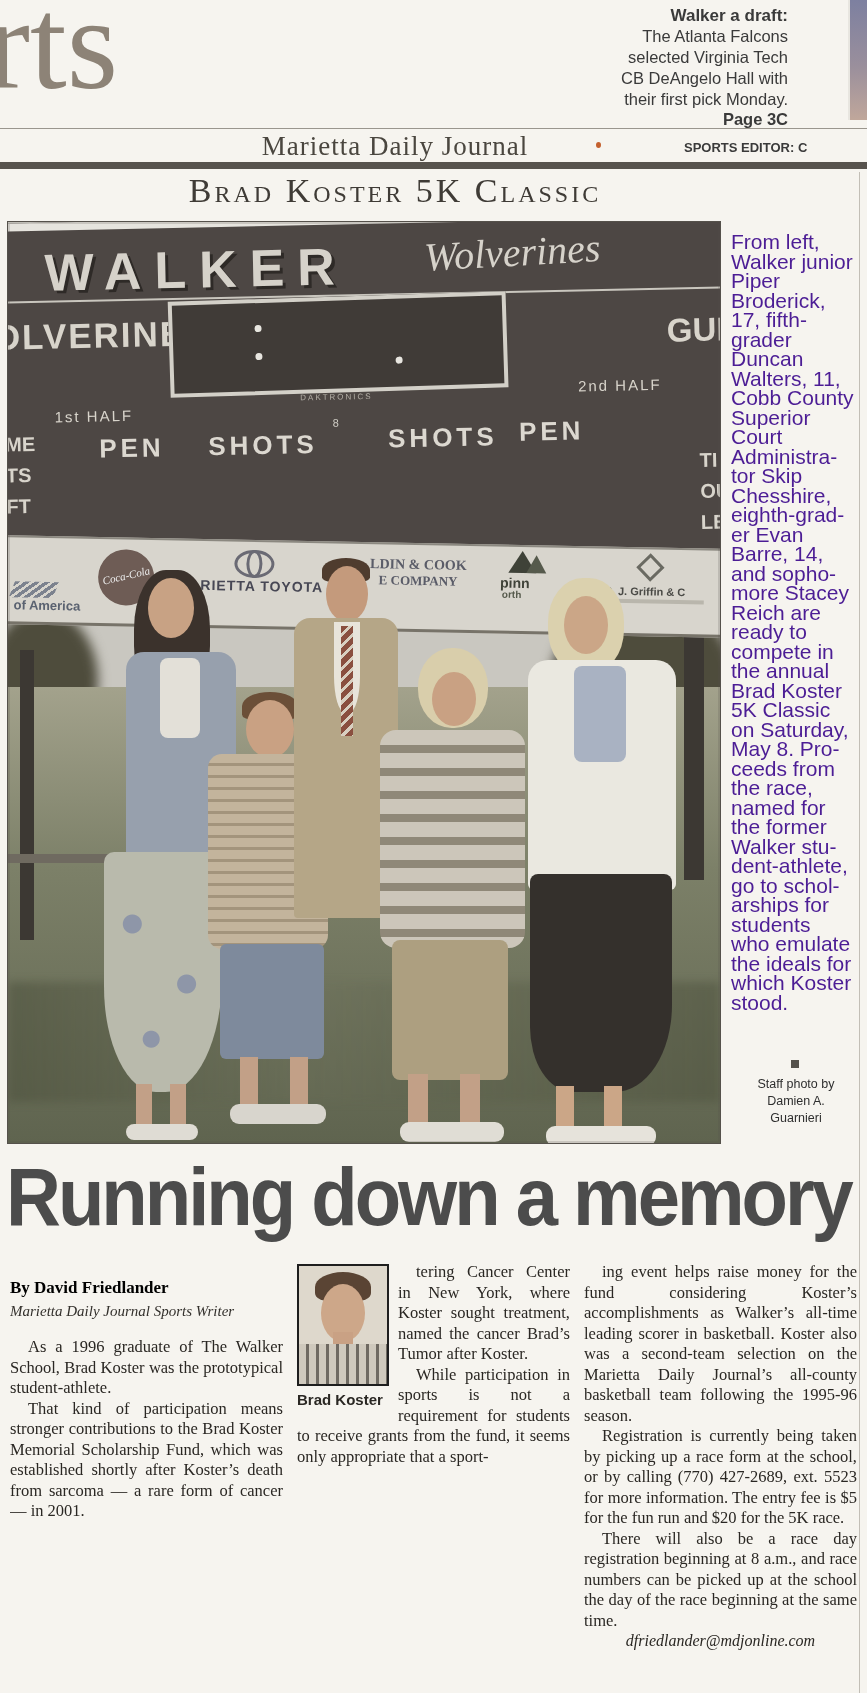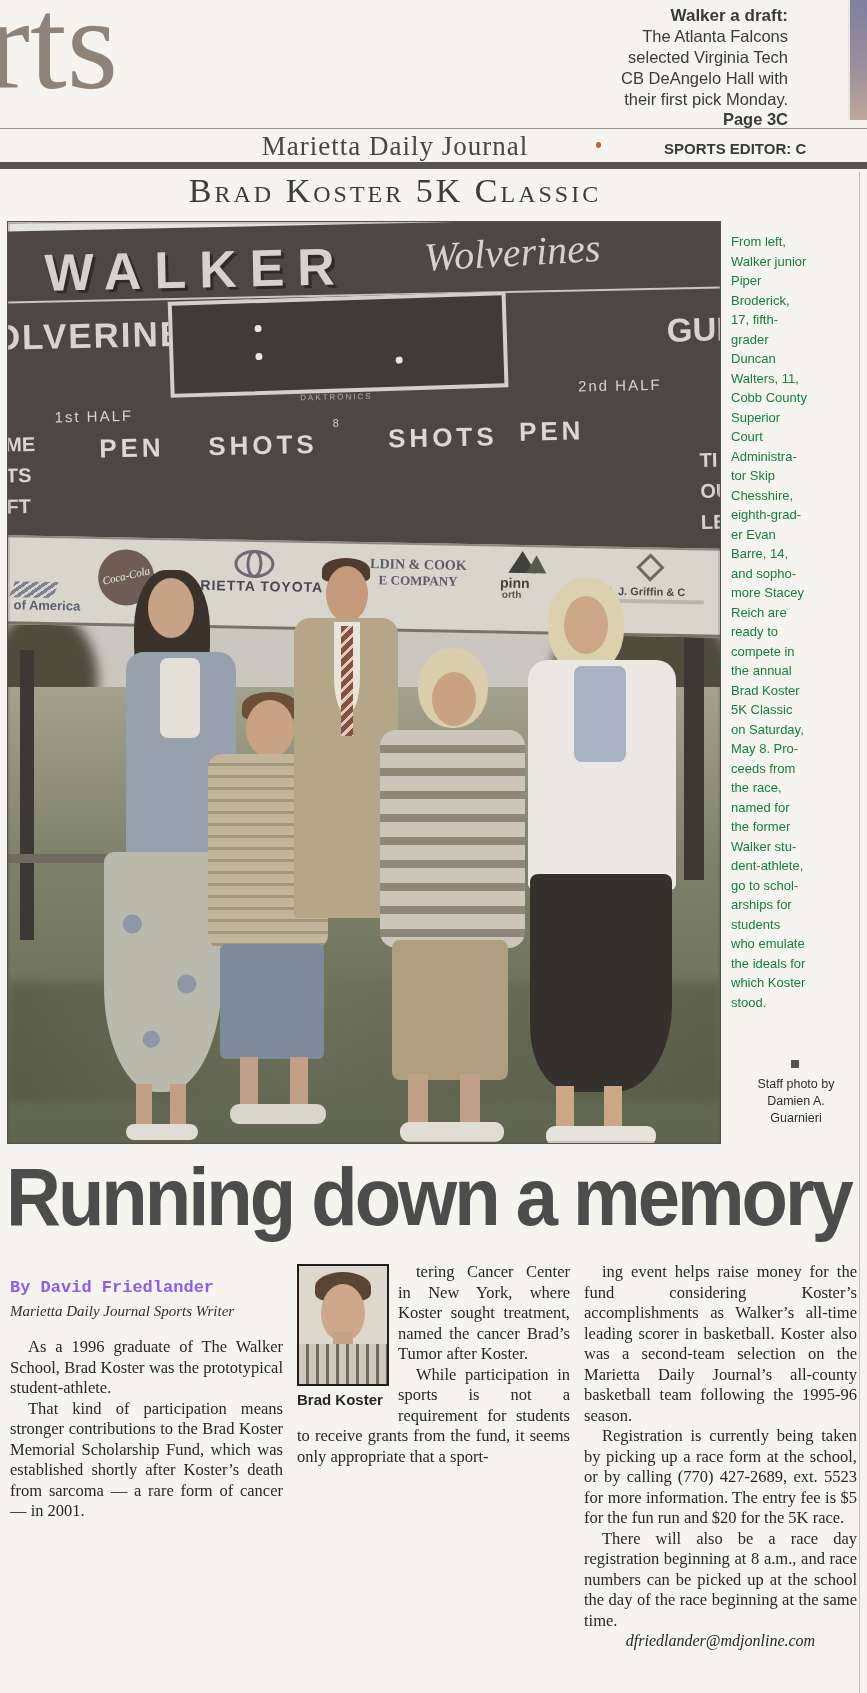--- a/index.html
+++ b/index.html
@@ -12,21 +12,21 @@
   
   .rts{left:-14px;top:-22px;font-family:"Liberation Serif",serif;font-size:132px;color:#8d8377;line-height:1;}
   .teaser{left:470px;top:6px;width:318px;text-align:right;color:#3a3a3a;}
   .teaser .t-title{font-weight:bold;font-size:17px;}
   .teaser .t-body{font-size:16.5px;line-height:21px;}
   .teaser .t-page{font-weight:bold;font-size:16.5px;}
   .thumb{left:848px;top:0;width:19px;height:120px;background:linear-gradient(#7d80a0,#9a8f9c 55%,#c0a79b);border-left:2px solid #e8e6e0;}
   .rule-thin{left:0;top:128px;width:867px;height:1px;background:#9a968e;}
   .paper-name{left:0;top:131px;width:790px;text-align:center;font-family:"Liberation Serif",serif;
               font-size:27px;color:#4a463f;letter-spacing:1px;}
-  .editor{left:664px;top:140px;font-size:15px;font-weight:bold;color:#3a3a3a;white-space:nowrap;}
+  .editor{left:684px;top:140px;font-size:13px;font-weight:bold;color:#3a3a3a;white-space:nowrap;}
   .dot-artifact{left:596px;top:142px;width:5px;height:6px;background:#c4602e;border-radius:50%;}
   .rule-thick{left:0;top:162px;width:867px;height:7px;background:#57534d;}
   .kicker{left:0;top:172px;width:790px;text-align:center;font-family:"Liberation Serif",serif;
           font-variant:small-caps;font-size:34px;letter-spacing:3px;color:#3f3b36;}
   .right-rule{left:859px;top:172px;width:1px;height:1521px;background:#c2beb6;}
 
   
   .photo{left:8px;top:222px;width:712px;height:921px;background:#d9d7d0;overflow:hidden;
          outline:1px solid #55514b;}
   .sky{left:0;top:392px;width:712px;height:130px;background:#c9c7c0;}
@@ -75,32 +75,32 @@
   .pinn-t2{left:500px;top:42px;font-size:10px;font-weight:bold;color:#565a4c;}
   .grif-ic{left:638px;top:8px;width:14px;height:14px;border:3px solid #6a6a62;transform:rotate(45deg);}
   .grif-t{left:602px;top:36px;width:118px;font-size:11px;font-weight:bold;color:#4a4a46;}
   .grif-sub{left:612px;top:50px;width:90px;height:4px;background:#b9b6ac;}
 
   .pp{position:absolute;}
   .photo-edge{left:0;top:0;width:712px;height:921px;box-shadow:inset 0 0 0 2px #55514b33;}
 
   
   .capcol{left:731px;top:228px;width:130px;height:915px;}
-  .caption{position:absolute;left:0;top:4px;font-size:13px;line-height:19.5px;color:#15803d;}
+  .caption{position:absolute;left:0;top:4px;font-size:21px;line-height:19.5px;color:#4c1d95;}
   .credit-sq{position:absolute;left:60px;top:832px;width:8px;height:8px;background:#55524c;}
   .credit{position:absolute;left:-10px;top:848px;width:150px;text-align:center;font-size:12.5px;line-height:17px;color:#2e2e2e;}
 
   
   .headline{left:6px;top:1156px;width:860px;font-size:76px;font-weight:bold;letter-spacing:-3px;
             color:#4c4c4c;line-height:1;transform:scaleY(1.08);transform-origin:top left;white-space:nowrap;}
   .story{left:10px;top:1262px;width:849px;height:431px;overflow:hidden;display:flex;gap:14px;}
   .col{width:273px;font-family:"Liberation Serif",serif;font-size:16.5px;line-height:20.5px;
        text-align:justify;color:#2a2723;}
   .col p{margin:0;text-indent:18px;}
-  .byline{font-family:Liberation Mono, monospace;font-weight:bold;font-size:17px;color:#8b5cf6;margin-bottom:2px;margin-top:16px;}
+  .byline{font-family:Liberation Serif, serif;font-weight:bold;font-size:17px;color:#000000;margin-bottom:2px;margin-top:16px;}
   .byline-title{font-family:"Liberation Serif",serif;font-style:italic;font-size:15px;margin-bottom:16px;color:#33302c;}
   .inset{float:left;width:92px;margin:2px 9px 4px 0;}
   .inset-img{position:relative;width:88px;height:118px;border:2px solid #1e1e1e;background:#ded8cc;overflow:hidden;}
   .in-shirt{position:absolute;left:0;top:78px;width:88px;height:40px;
             background:repeating-linear-gradient(90deg,#cfc9bd 0 7px,#6f6a62 7px 10px),
                        repeating-linear-gradient(0deg,#cfc9bd00 0 7px,#6f6a6299 7px 10px);}
   .in-neck{position:absolute;left:34px;top:66px;width:20px;height:18px;background:#c9a184;}
   .in-face{position:absolute;left:22px;top:18px;width:44px;height:58px;border-radius:50%;background:#cda789;}
   .in-hair{position:absolute;left:16px;top:6px;width:56px;height:30px;border-radius:50% 50% 30% 30%;background:#5a4434;}
   .inset-cap{font-family:"Liberation Sans",sans-serif;font-weight:bold;font-size:15px;margin-top:4px;}

